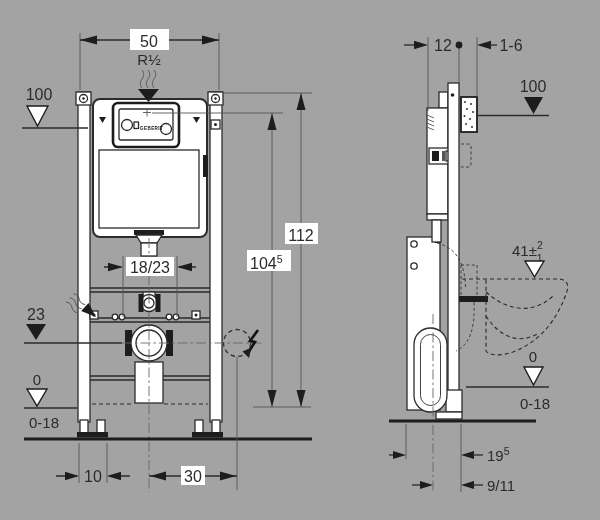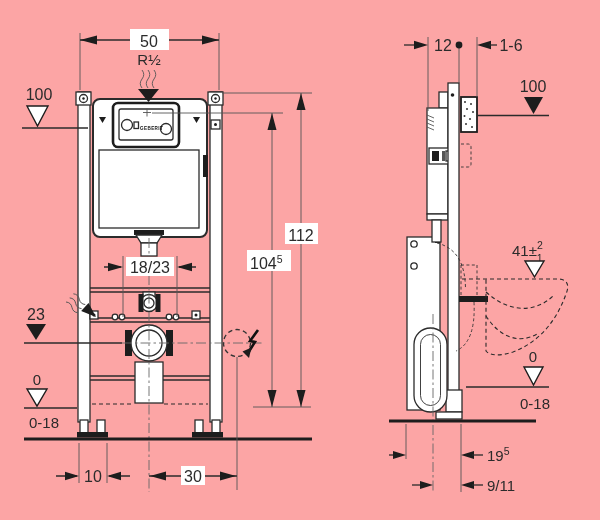--- a/index.html
+++ b/index.html
@@ -1,16 +1,16 @@
 <!DOCTYPE html>
 <html><head>
 <meta charset="utf-8">
 <style>
   html,body{margin:0;padding:0;background:#ffffff;}
-  .stage{width:600px;height:520px;background:#fca5a5;position:relative;overflow:hidden;}
+  .stage{width:600px;height:520px;background:#a3a3a3;position:relative;overflow:hidden;}
   svg{display:block;}
   text{font-family:"Liberation Sans","DejaVu Sans",sans-serif;fill:#2b2b2b;}
   .dim{font-size:16px;}
   .dim-s{font-size:15px;}
   .sup{font-size:10.5px;}
   .brand{font-size:4.6px;font-weight:bold;letter-spacing:.4px;fill:#111;}
   .ln{stroke:#2b2b2b;stroke-width:1.3;fill:none;}
   .thin{stroke:#555;stroke-width:.9;fill:none;}
   .wf{fill:#ffffff;stroke:#2b2b2b;stroke-width:1.3;}
   .wf2{fill:#ffffff;stroke:#2b2b2b;stroke-width:2;}

